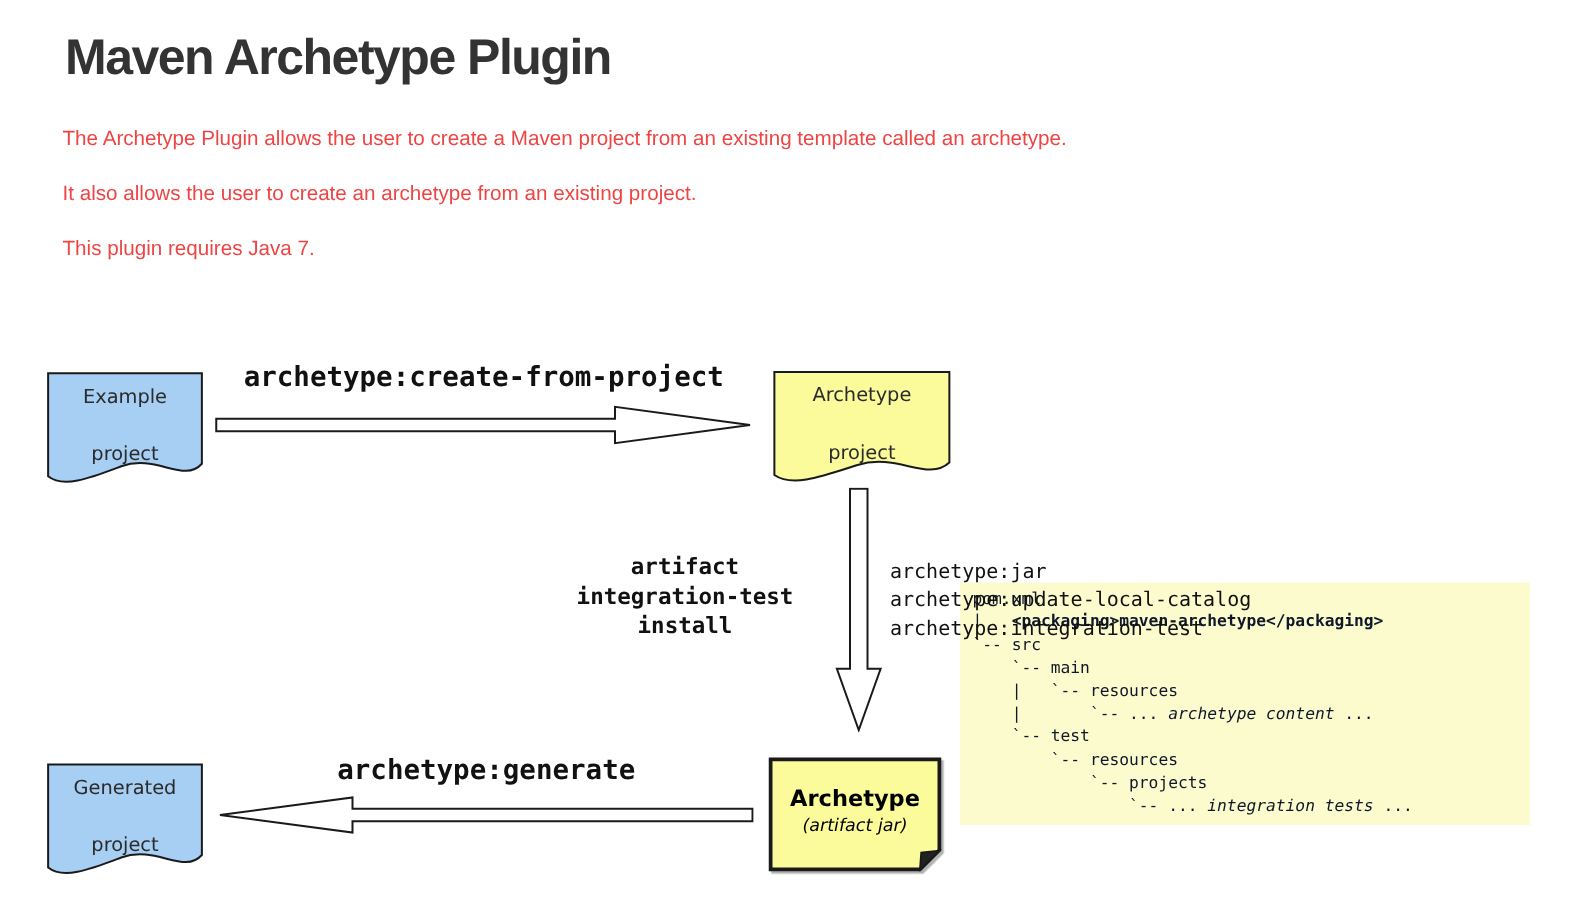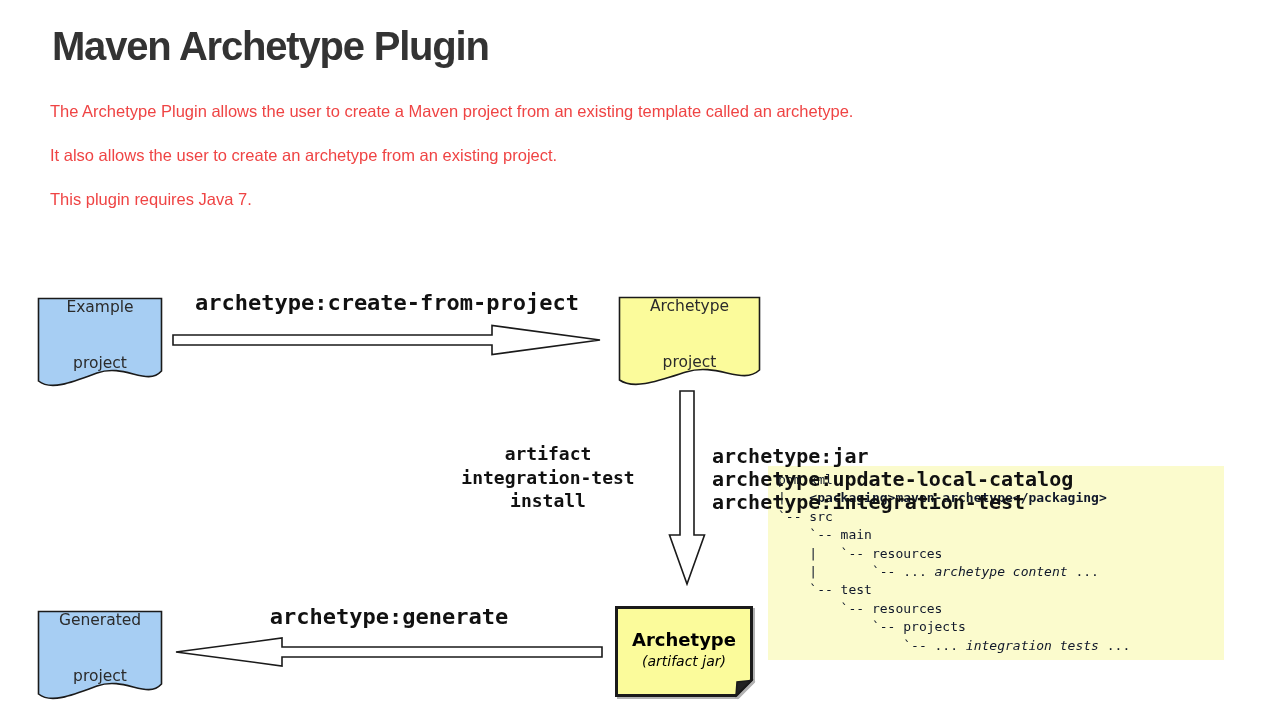--- a/index.html
+++ b/index.html
@@ -14,36 +14,36 @@
   }
   p.body-para{
     margin:0;position:absolute;left:50px;
     font-size:16.5px;color:#ef4444;line-height:20px;
   }
   
   .doc-node{width:126px;height:93px;}
   .doc-node svg{position:absolute;left:0;top:0;}
   .doc-node .node-label{
     position:absolute;left:0;top:0;width:100%;height:76px;
-    display:flex;flex-direction:column;align-items:center;justify-content:space-between;
+    display:flex;flex-direction:column;align-items:center;justify-content:flex-end;
     font-family:"DejaVu Sans", sans-serif;font-size:15.5px;color:#2b2b2b;line-height:20px;
     text-align:center;
     gap:26px;
   }
   .mono-bold{
     font-family:"DejaVu Sans Mono","Liberation Mono",monospace;
     font-weight:bold;color:#111111;
   }
   .mono-reg{
     font-family:"DejaVu Sans Mono","Liberation Mono",monospace;
     color:#111111;
   }
   .arrow-label{font-size:22px;text-align:center;}
   .phase-list{width:320px;text-align:center;font-size:18px;line-height:23.5px;}
-  .goal-list{font-size:20px;line-height:23.2px;font-weight:bold;}
+  .goal-list{font-size:16px;line-height:23.2px;}
   .tree-block{
     background:#fbfbcd;
     font-family:"DejaVu Sans Mono","Liberation Mono",monospace;
     color:#0f172a;
   }
   .tree-block .tree-line{white-space:pre;}
   #tree-top{left:768px;top:236px;width:456px;height:194px;font-size:13px;line-height:18.4px;padding:5px 0 0 10px;box-sizing:border-box;}
   .note-node{width:140px;height:95px;}
   .note-node svg{position:absolute;left:0;top:0;filter:drop-shadow(2px 2px 0 rgba(0,0,0,0.30));}
   .note-node .note-text{

